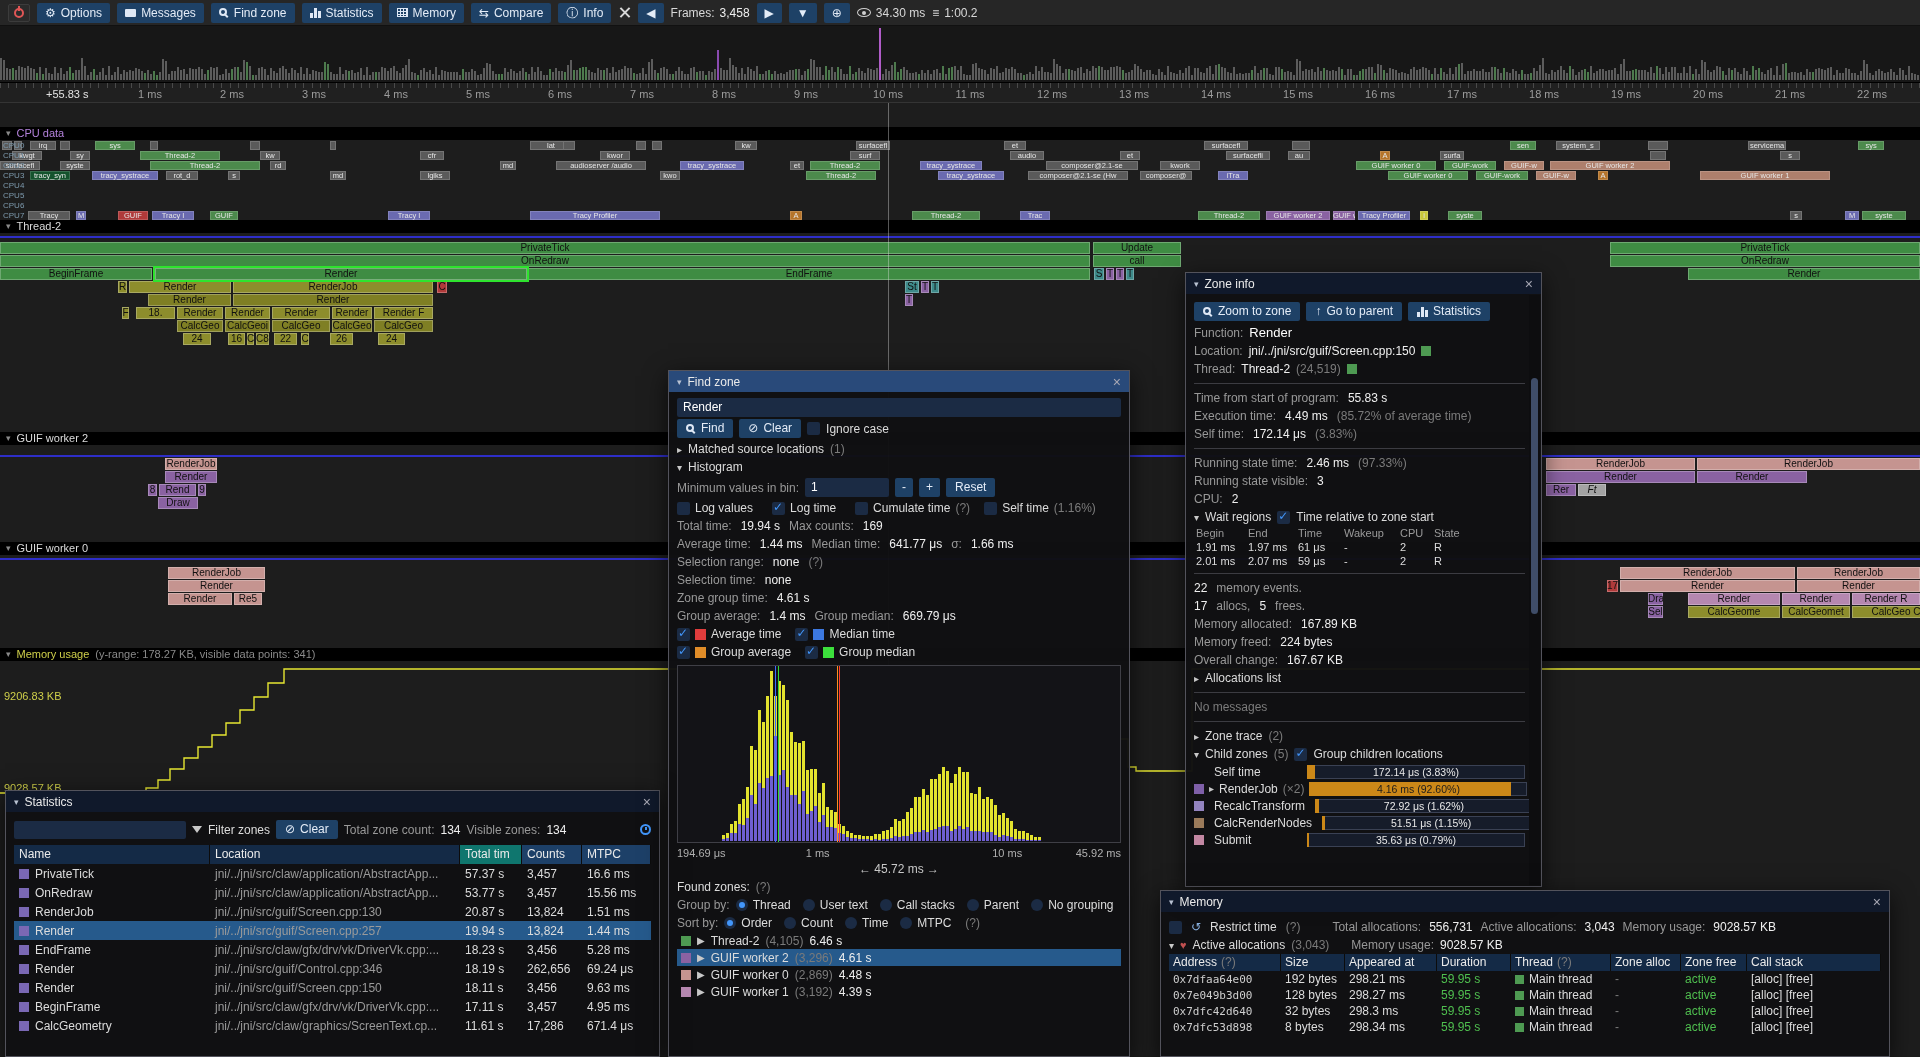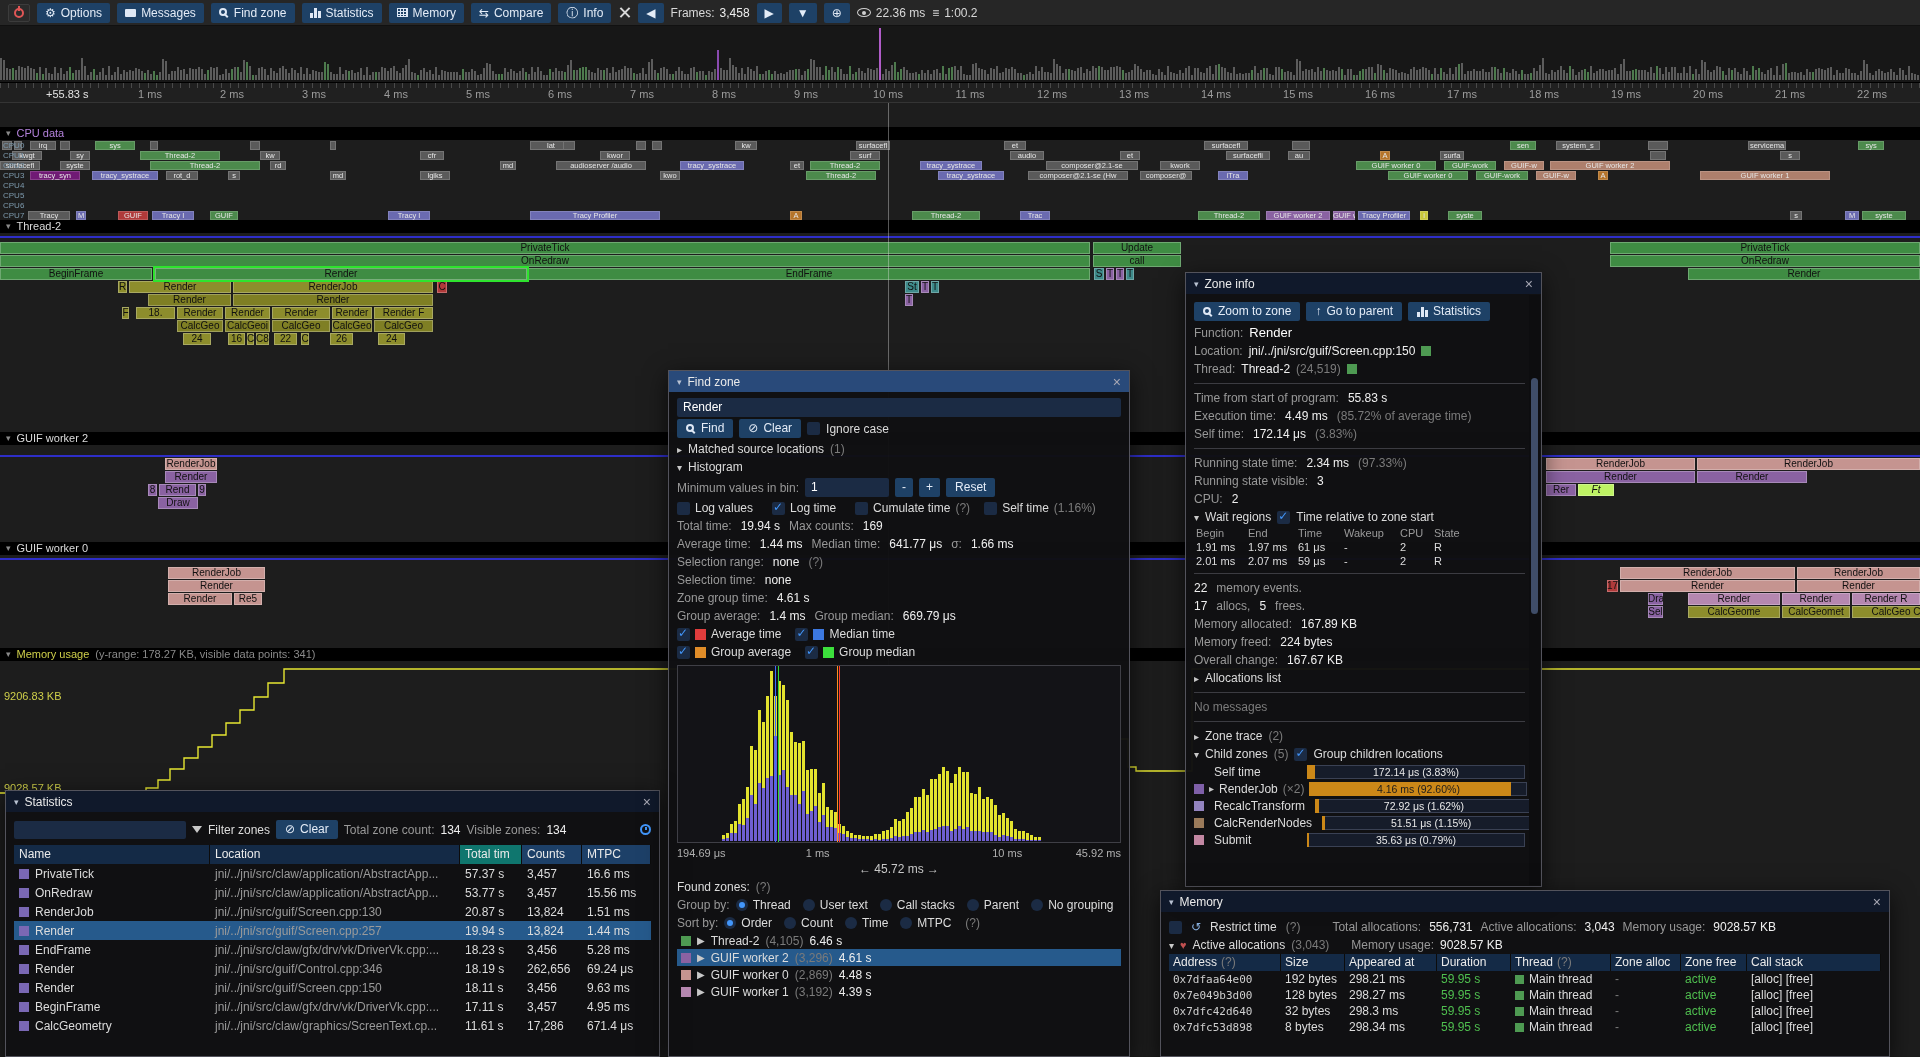--- a/index.html
+++ b/index.html
@@ -861,21 +861,21 @@
       <div class="cpu-zone" style="left: 680px; width: 64px; top: 161px; background: rgb(106, 106, 176);">tracy_systrace</div>
       <div class="cpu-zone" style="left: 790px; width: 14px; top: 161px;">et</div>
       <div class="cpu-zone" style="left: 810px; width: 70px; top: 161px; background: rgb(76, 138, 76);">Thread-2</div>
       <div class="cpu-zone" style="left: 920px; width: 62px; top: 161px; background: rgb(106, 106, 176);">tracy_systrace</div>
       <div class="cpu-zone" style="left: 1046px; width: 92px; top: 161px;">composer@2.1-se</div>
       <div class="cpu-zone" style="left: 1160px; width: 40px; top: 161px;">kwork</div>
       <div class="cpu-zone" style="left: 1356px; width: 80px; top: 161px; background: rgb(76, 138, 76);">GUIF worker 0</div>
       <div class="cpu-zone" style="left: 1444px; width: 52px; top: 161px; background: rgb(76, 138, 76);">GUIF-work</div>
       <div class="cpu-zone" style="left: 1504px; width: 40px; top: 161px; background: rgb(173, 127, 108);">GUIF-w</div>
       <div class="cpu-zone" style="left: 1550px; width: 120px; top: 161px; background: rgb(173, 127, 108);">GUIF worker 2</div>
-      <div class="cpu-zone" style="left: 30px; width: 50px; top: 171px; background: #701a75;">tracy_syn</div>
+      <div class="cpu-zone" style="left: 30px; width: 40px; top: 171px; background: #14532d;">tracy_syn</div>
       <div class="cpu-zone" style="left: 92px; width: 66px; top: 171px; background: rgb(106, 106, 176);">tracy_systrace</div>
       <div class="cpu-zone" style="left: 166px; width: 32px; top: 171px;">rot_d</div>
       <div class="cpu-zone" style="left: 228px; width: 12px; top: 171px;">s</div>
       <div class="cpu-zone" style="left: 330px; width: 16px; top: 171px;">md</div>
       <div class="cpu-zone" style="left: 420px; width: 30px; top: 171px;">lgiks</div>
       <div class="cpu-zone" style="left: 660px; width: 20px; top: 171px;">kwo</div>
       <div class="cpu-zone" style="left: 806px; width: 70px; top: 171px; background: rgb(76, 138, 76);">Thread-2</div>
       <div class="cpu-zone" style="left: 938px; width: 66px; top: 171px; background: rgb(106, 106, 176);">tracy_systrace</div>
       <div class="cpu-zone" style="left: 1028px; width: 100px; top: 171px;">composer@2.1-se (Hw</div>
       <div class="cpu-zone" style="left: 1140px; width: 52px; top: 171px;">composer@</div>
@@ -973,21 +973,21 @@
       <div class="zone" style="left: 165px; width: 52px; top: 458px; background: rgb(197, 148, 144);">RenderJob</div>
       <div class="zone" style="left: 1546px; width: 149px; top: 458px; background: rgb(197, 148, 144);">RenderJob</div>
       <div class="zone" style="left: 1697px; width: 223px; top: 458px; background: rgb(197, 148, 144);">RenderJob</div>
       <div class="zone" style="left: 165px; width: 52px; top: 471px; background: rgb(138, 98, 162);">Render</div>
       <div class="zone" style="left: 1546px; width: 149px; top: 471px; background: rgb(138, 98, 162);">Render</div>
       <div class="zone" style="left: 1697px; width: 110px; top: 471px; background: rgb(138, 98, 162);">Render</div>
       <div class="zone" style="left: 148px; width: 9px; top: 484px; background: rgb(138, 98, 162);">8</div>
       <div class="zone" style="left: 159px; width: 37px; top: 484px; background: rgb(138, 98, 162);">Rend</div>
       <div class="zone" style="left: 198px; width: 8px; top: 484px; background: rgb(138, 98, 162);">9</div>
       <div class="zone" style="left: 1546px; width: 30px; top: 484px; background: rgb(138, 98, 162);">Rer</div>
-      <div class="zone" style="left: 1578px; width: 36px; top: 484px; background: #bef264; font-style: italic;">Ft</div>
+      <div class="zone" style="left: 1578px; width: 28px; top: 484px; background: #a3a3a3; font-style: italic;">Ft</div>
       <div class="zone" style="left: 158px; width: 40px; top: 497px; background: rgb(138, 98, 162);">Draw</div>
       <div class="zone" style="left: 168px; width: 97px; top: 567px; background: rgb(197, 148, 144);">RenderJob</div>
       <div class="zone" style="left: 1620px; width: 175px; top: 567px; background: rgb(197, 148, 144);">RenderJob</div>
       <div class="zone" style="left: 1797px; width: 123px; top: 567px; background: rgb(197, 148, 144);">RenderJob</div>
       <div class="zone" style="left: 168px; width: 97px; top: 580px; background: rgb(197, 148, 144);">Render</div>
       <div class="zone" style="left: 1607px; width: 11px; top: 580px; background: rgb(176, 58, 58);">17</div>
       <div class="zone" style="left: 1620px; width: 175px; top: 580px; background: rgb(197, 148, 144);">Render</div>
       <div class="zone" style="left: 1797px; width: 123px; top: 580px; background: rgb(197, 148, 144);">Render</div>
       <div class="zone" style="left: 168px; width: 64px; top: 593px; background: rgb(197, 148, 144);">Render</div>
       <div class="zone" style="left: 234px; width: 28px; top: 593px; background: rgb(197, 148, 144);">Re5</div>
@@ -1054,21 +1054,21 @@
   <div class="tbtn">◀</div>
   <div class="tstat">
     <span>Frames:</span>
     <span class="val">3,458</span>
   </div>
   <div class="tbtn">▶</div>
   <div class="tbtn">▼</div>
   <div class="tbtn">⊕</div>
   <div class="tstat">
     <span class="ticon ico-eye"></span>
-    <span>22.36 ms</span>
+    <span>34.30 ms</span>
   </div>
   <div class="tstat">
     <span>≡</span>
     <span>1:00.2</span>
   </div>
 </div>
 
 <div class="win" style="left:5px;top:790px;width:655px;height:267px;z-index:10">
   <div class="wtitle">
     <span class="tri">▾</span>
@@ -1638,21 +1638,21 @@
           <span class="val">172.14 μs</span>
           <span class="dim">(3.83%)</span>
         </div>
       </div>
     <div class="hr"></div>
     <div>
 
     <div class="row segs">
 
         <span class="lbl">Running state time:</span>
-          <span class="val">2.34 ms</span>
+          <span class="val">2.46 ms</span>
           <span class="dim">(97.33%)</span>
         </div>
         <div class="row segs">
 
         <span class="lbl">Running state visible:</span>
           <span class="val">3</span>
         </div>
         <div class="row segs">
 
         <span class="lbl">CPU:</span>

